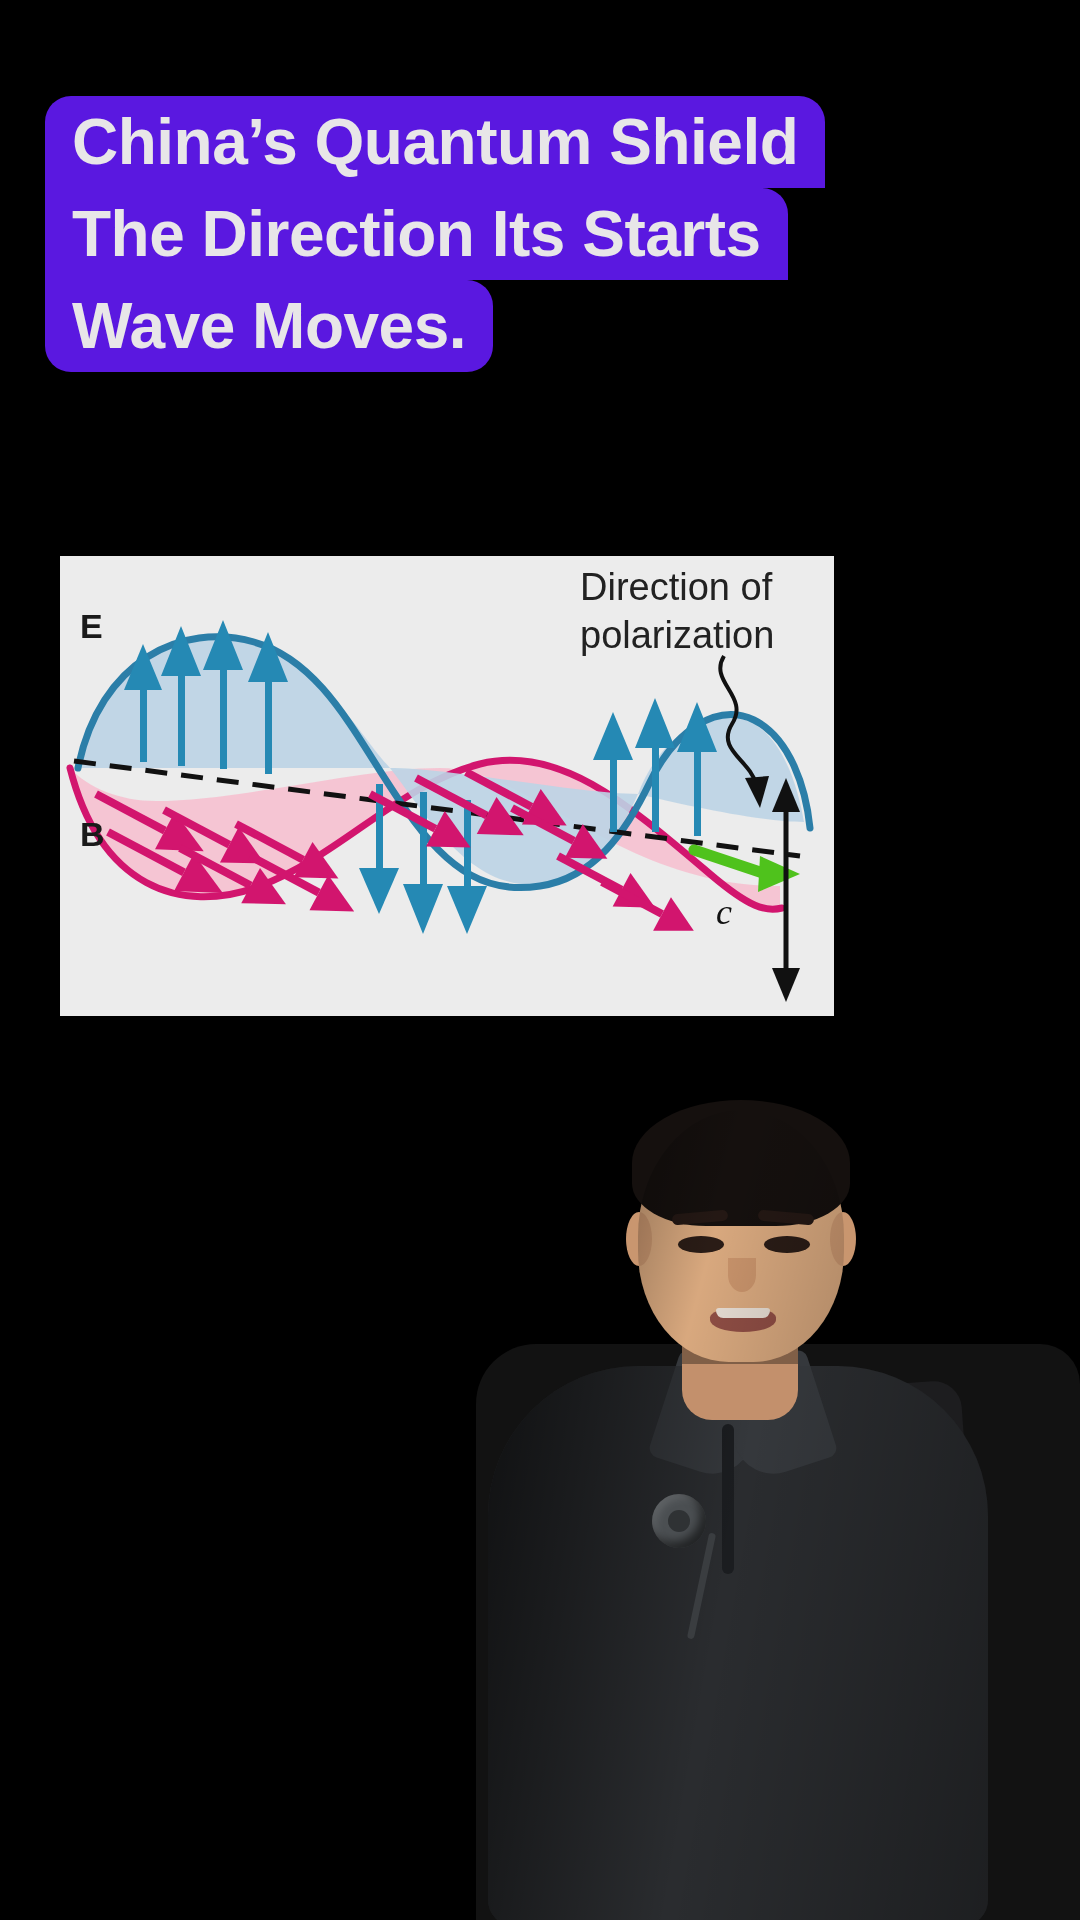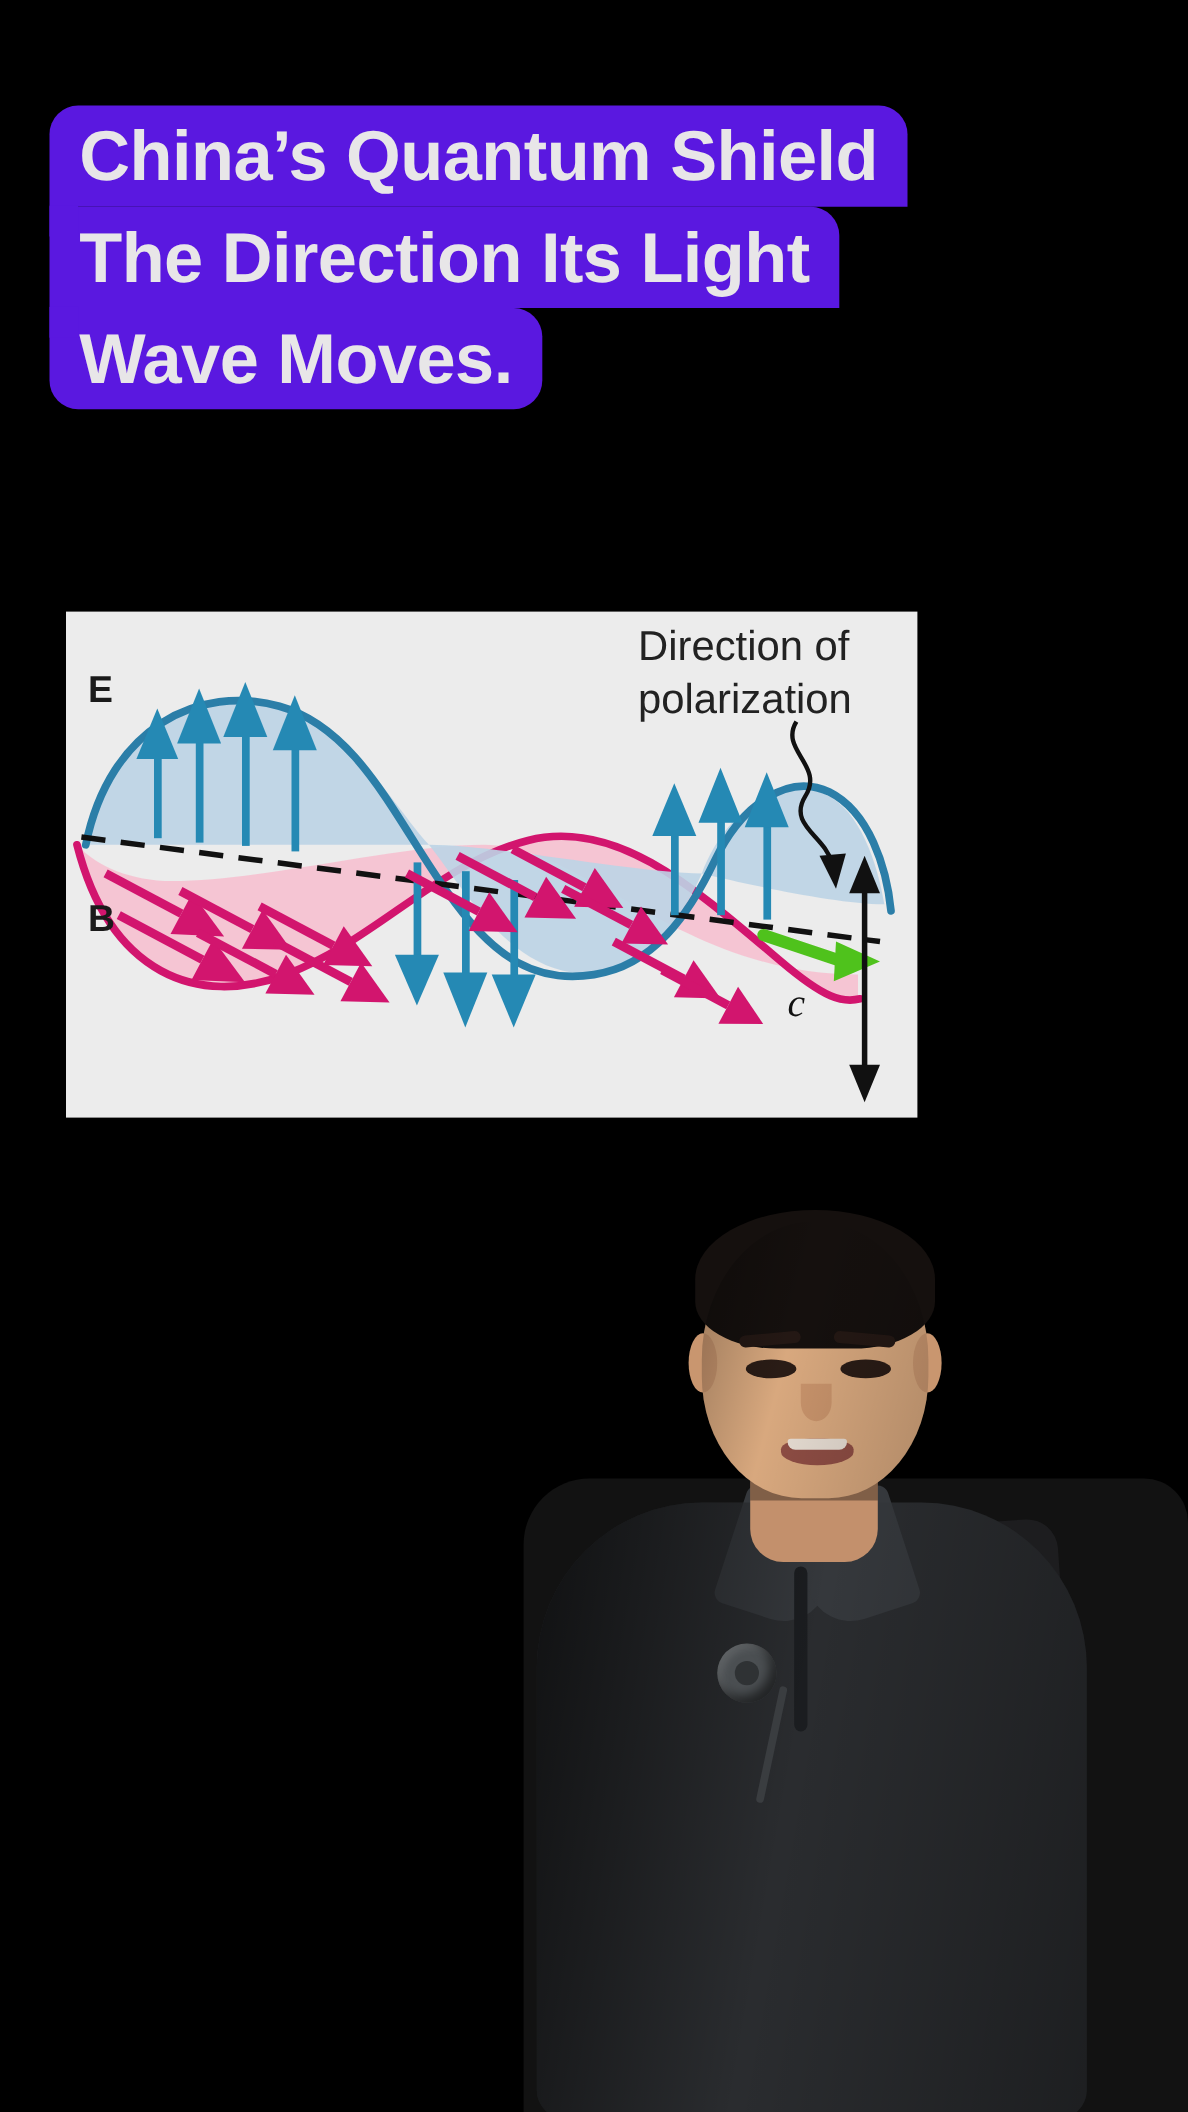--- a/index.html
+++ b/index.html
@@ -181,21 +181,21 @@
     background:#3a3d40;
     border-radius:4px;
     transform:rotate(12deg);
   }
 </style>
 </head>
 <body>
 
 <div id="caption-block">
   <span class="cap-line l1">China’s Quantum Shield</span>
-  <span class="cap-line l4">The Direction Its Light</span>
+  <span class="cap-line l4">The Direction Its Starts</span>
   <span class="cap-line l5">Wave Moves.</span>
 </div>
 
 <div id="diagram-panel">
   <svg id="diagram-svg" viewBox="0 0 774 460" xmlns="http://www.w3.org/2000/svg">
 
     <g>
       <path d="M 10 212 C 40 330, 120 360, 200 330 C 280 300, 340 228, 420 208
                C 500 188, 570 250, 650 318 C 680 344, 700 352, 720 352
                L 720 330 C 560 330, 470 212, 380 212 C 300 212, 180 245, 96 245

